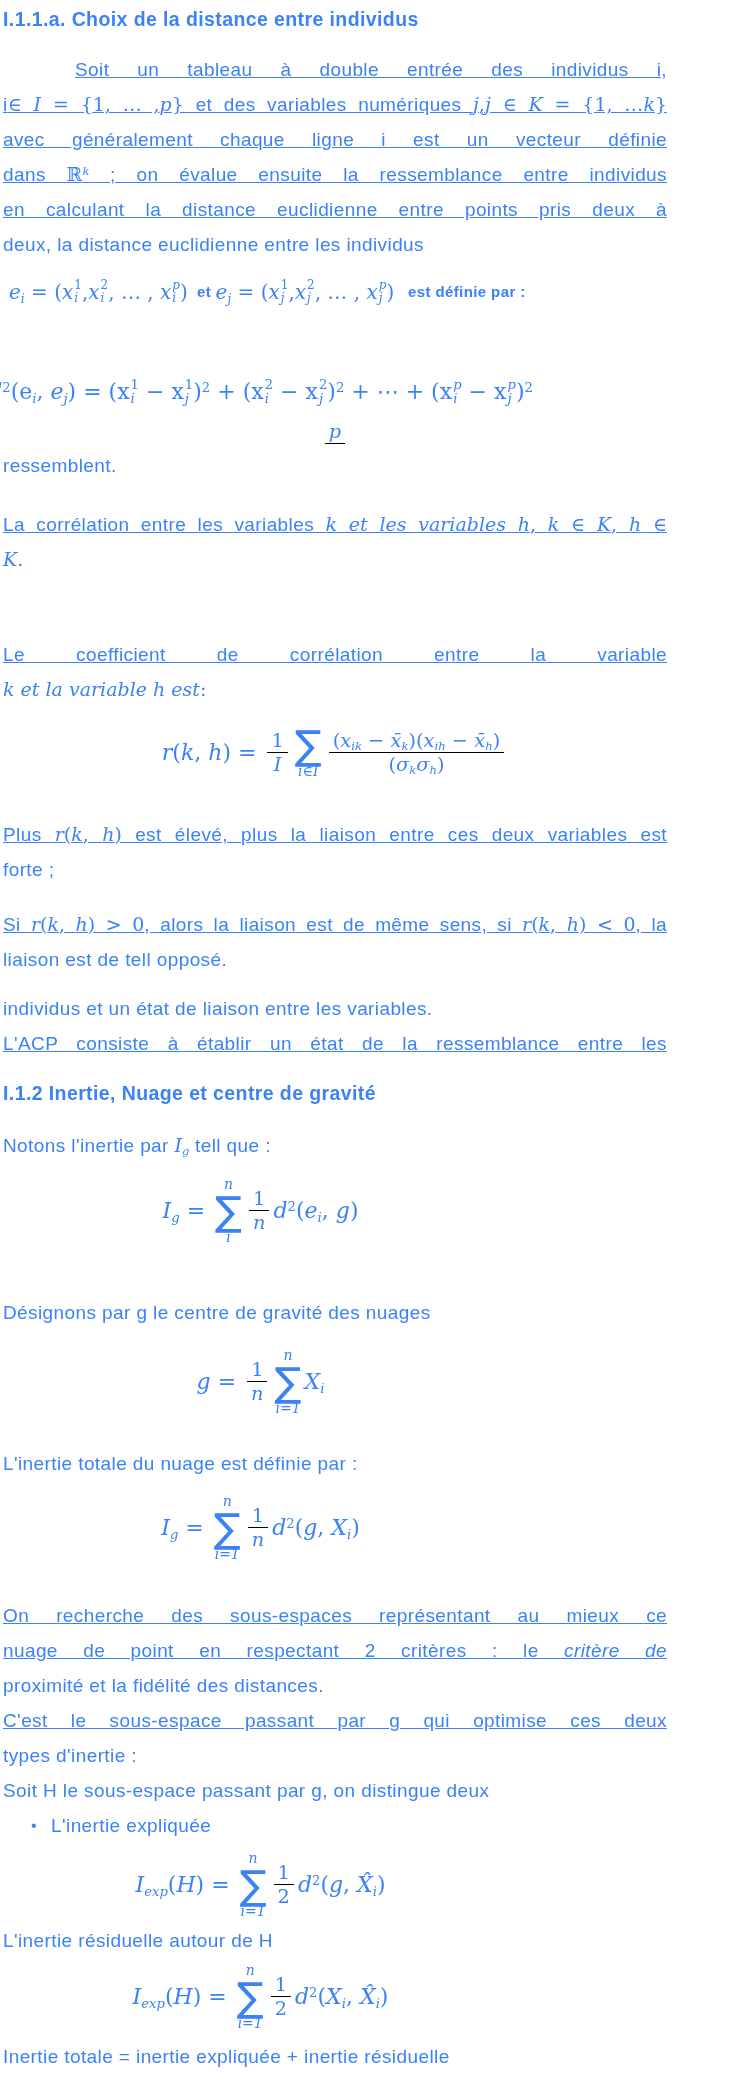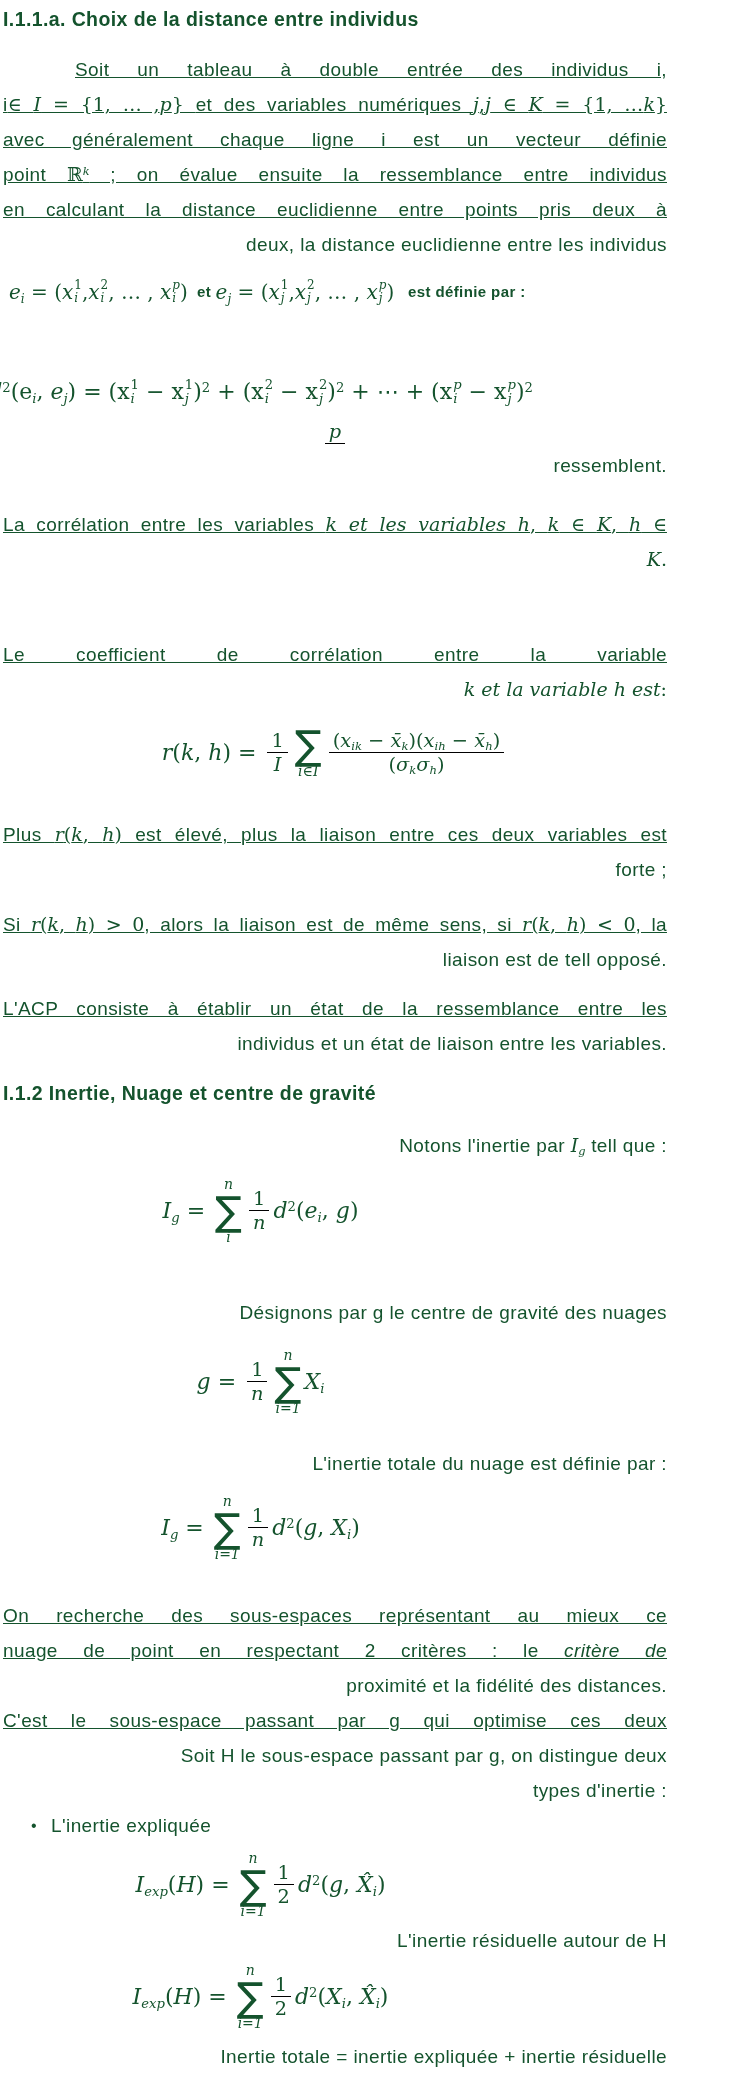--- a/index.html
+++ b/index.html
@@ -1,26 +1,26 @@
 <!DOCTYPE html>
 <html><head>
 <meta charset="utf-8">
 <style>
   html,body{margin:0;padding:0;background:#ffffff;}
   .page{
     width:672px;height:2096px;box-sizing:border-box;
-    padding:6px 5px 6px 3px;background:#ffffff;color:#14532d;
+    padding:6px 5px 6px 3px;background:#ffffff;color:#3b82f6;
     font-family:"Liberation Sans","DejaVu Sans",sans-serif;
     font-size:19px;letter-spacing:0.4px;overflow:hidden;position:relative;
   }
   .h{font-weight:bold;font-size:19.5px;line-height:26px;font-family:"Liberation Sans","DejaVu Sans",sans-serif;}
   .para{}
   .ln{line-height:35px;min-height:35px;}
   .a-j{text-align:justify;text-align-last:justify;text-decoration:underline;}
-  .a-l{text-align:right;}
+  .a-l{text-align:left;}
   .ind{text-indent:72px;}
   .tight .ln{line-height:28px;min-height:28px;}
   .clip{height:28px;overflow:hidden;}
   
   .f-s{font-family:"Liberation Sans","DejaVu Sans",sans-serif;}
   .f-si{font-family:"Liberation Sans","DejaVu Sans",sans-serif;font-style:italic;}
   .f-m{font-family:"DejaVu Serif","DejaVu Sans",serif;font-style:italic;letter-spacing:0;}
   .f-mu{font-family:"DejaVu Serif","DejaVu Sans",serif;font-style:normal;letter-spacing:0;}
   sub,sup{font-size:0.60em;letter-spacing:0;line-height:0;}
   sub{vertical-align:-0.3em;}
@@ -57,21 +57,21 @@
 <body>
 
 <div class="page">
 
   <div class="h">I.1.1.a. Choix de la distance entre individus</div>
 
   <div class="para" style="margin-top:20px">
       <div class="ln a-j ind"><span class="f-s">Soit un tableau à double entrée des individus i,</span></div>
       <div class="ln a-j"><span class="f-s">i</span><span class="f-mu">∈ </span><span class="f-m">I</span><span class="f-mu"> = {1, … ,</span><span class="f-m">p</span><span class="f-mu">} </span><span class="f-s"> et des variables numériques  </span><span class="f-m">j</span><span class="f-mu">,</span><span class="f-m">j</span><span class="f-mu"> ∈ </span><span class="f-m">K</span><span class="f-mu"> = {1, …</span><span class="f-m">k</span><span class="f-mu">}</span></div>
       <div class="ln a-j"><span class="f-s">avec généralement chaque ligne i est un vecteur définie</span></div>
-      <div class="ln a-j"><span class="f-s">point </span><span class="tk"><span class="f-mu">ℝ</span><sup class="f-m">k</sup></span><span class="f-s"> ; on évalue ensuite la ressemblance entre individus</span></div>
+      <div class="ln a-j"><span class="f-s">dans </span><span class="tk"><span class="f-mu">ℝ</span><sup class="f-m">k</sup></span><span class="f-s"> ; on évalue ensuite la ressemblance entre individus</span></div>
       <div class="ln a-j"><span class="f-s">en calculant la distance euclidienne entre points pris deux à</span></div>
       <div class="ln a-l"><span class="f-s">deux, la distance euclidienne entre les individus</span></div>
     </div>
 
   <div class="mathline" style="margin-top:10px">
       <span class="tk"><span class="f-m">e</span><sub class="f-m">i</sub></span>
       <span class="f-mu"> = (</span>
       <span class="ss"><span class="f-m">x</span><span class="stk"><span class="f-mu">1</span><span class="f-m">i</span></span></span>
       <span class="f-mu">,</span>
       <span class="ss"><span class="f-m">x</span><span class="stk"><span class="f-mu">2</span><span class="f-m">i</span></span></span>
@@ -147,22 +147,22 @@
       <div class="ln a-j"><span class="f-s">Plus </span><span class="f-m">r</span><span class="f-mu">(</span><span class="f-m">k</span><span class="f-mu">, </span><span class="f-m">h</span><span class="f-mu">)</span><span class="f-s"> est élevé, plus la liaison entre ces deux variables est</span></div>
       <div class="ln a-l"><span class="f-s">forte ;</span></div>
     </div>
 
   <div class="para" style="margin-top:20px">
       <div class="ln a-j"><span class="f-s">Si </span><span class="f-m">r</span><span class="f-mu">(</span><span class="f-m">k</span><span class="f-mu">, </span><span class="f-m">h</span><span class="f-mu">) &gt; 0</span><span class="f-s">, alors la liaison est de même sens, si </span><span class="f-m">r</span><span class="f-mu">(</span><span class="f-m">k</span><span class="f-mu">, </span><span class="f-m">h</span><span class="f-mu">) &lt; 0</span><span class="f-s">, la</span></div>
       <div class="ln a-l"><span class="f-s">liaison est de tell opposé.</span></div>
     </div>
 
   <div class="para" style="margin-top:14px">
+      <div class="ln a-l"><span class="f-s">individus et un état de liaison entre les variables.</span></div>
       <div class="ln a-j"><span class="f-s">L'ACP consiste à établir un état de la ressemblance entre les</span></div>
-      <div class="ln a-l"><span class="f-s">individus et un état de liaison entre les variables.</span></div>
     </div>
 
   <div class="h" style="margin-top:19px">I.1.2  Inertie, Nuage et centre de gravité</div>
 
   <div class="para" style="margin-top:22px">
       <div class="ln a-l"><span class="f-s">Notons l'inertie par </span><span class="tk"><span class="f-m">I</span><sub class="f-m">g</sub></span><span class="f-s">  tell que :</span></div>
     </div>
 
   <div class="fm narrow" style="margin-top:4px;min-height:88px;">
       <span class="tk"><span class="f-m">I</span><sub class="f-m">g</sub></span>
@@ -210,22 +210,22 @@
       <div class="ln a-j"><span class="f-s">On recherche des sous-espaces représentant au mieux ce</span></div>
       <div class="ln a-j"><span class="f-s">nuage de point en respectant 2 critères : le </span><span class="f-si">critère de</span></div>
       <div class="ln a-l"><span class="f-s">proximité et la fidélité des distances.</span></div>
     </div>
 
   <div class="para">
       <div class="ln a-j"><span class="f-s">C'est le sous-espace passant par g qui optimise ces deux</span></div>
     </div>
 
   <div class="para">
+      <div class="ln a-l"><span class="f-s">types d'inertie :</span></div>
       <div class="ln a-l"><span class="f-s">Soit H le sous-espace passant par g, on distingue deux</span></div>
-      <div class="ln a-l"><span class="f-s">types d'inertie :</span></div>
     </div>
 
   <div class="ln a-l bullet-row">
     <span class="bdot">•</span>
     <span class="f-s">L'inertie expliquée</span>
   </div>
 
   <div class="fm narrow" style="min-height:84px;">
       <span class="tk"><span class="f-m">I</span><sub class="f-m">exp</sub></span>
       <span class="f-mu">(</span>

